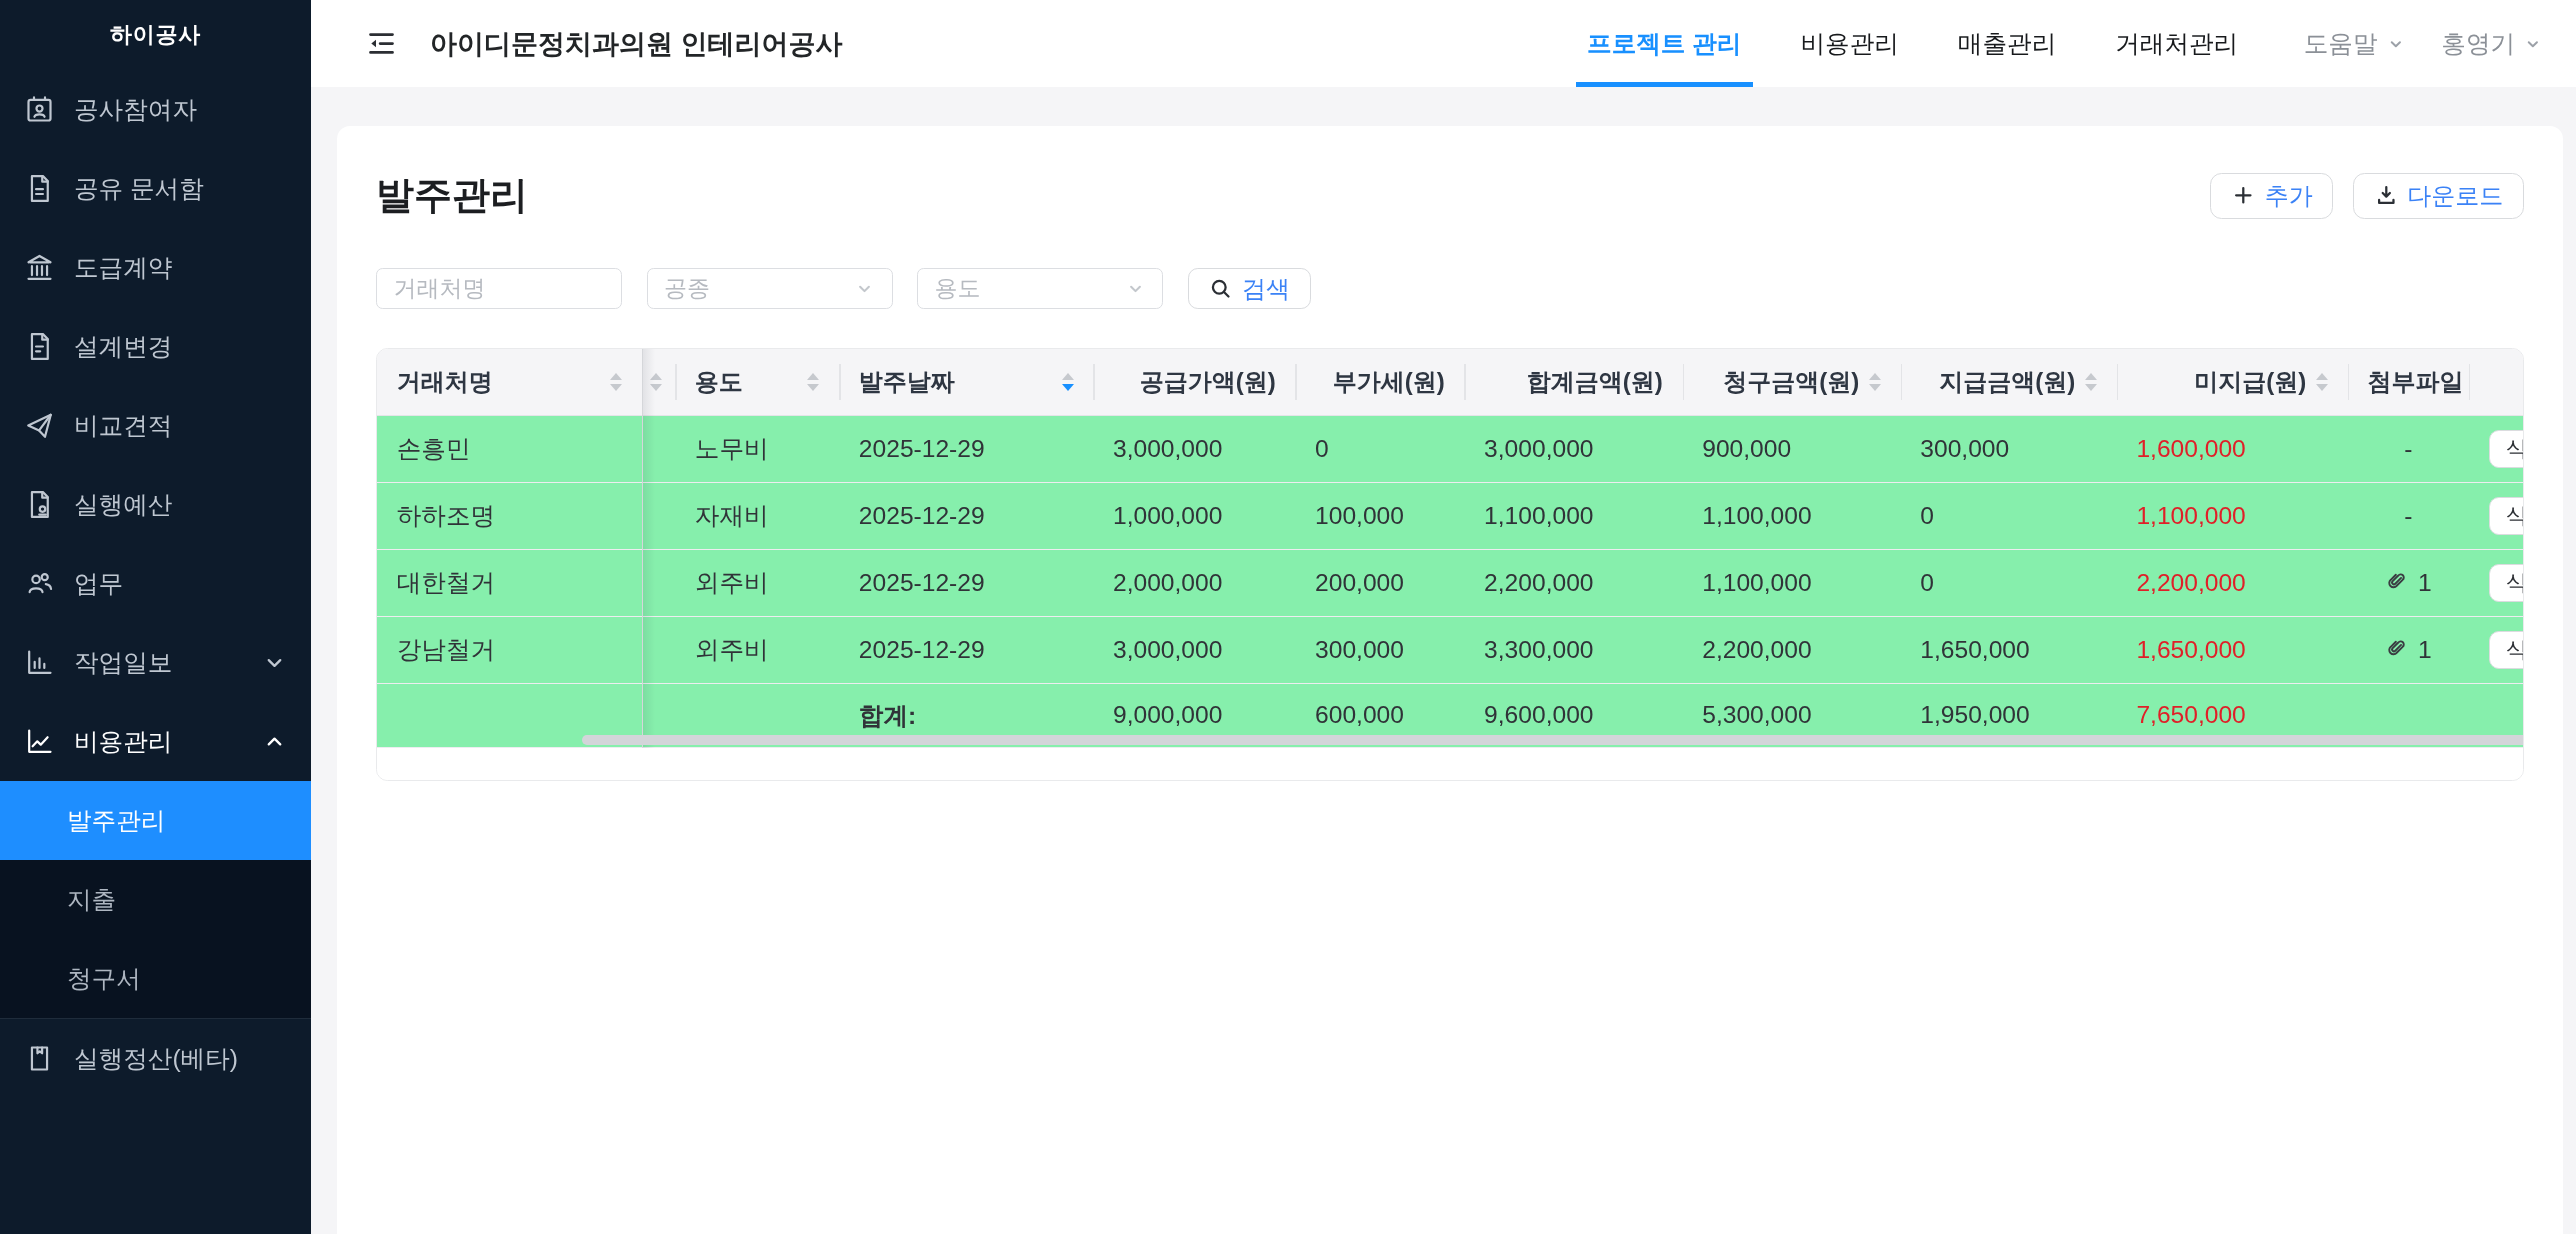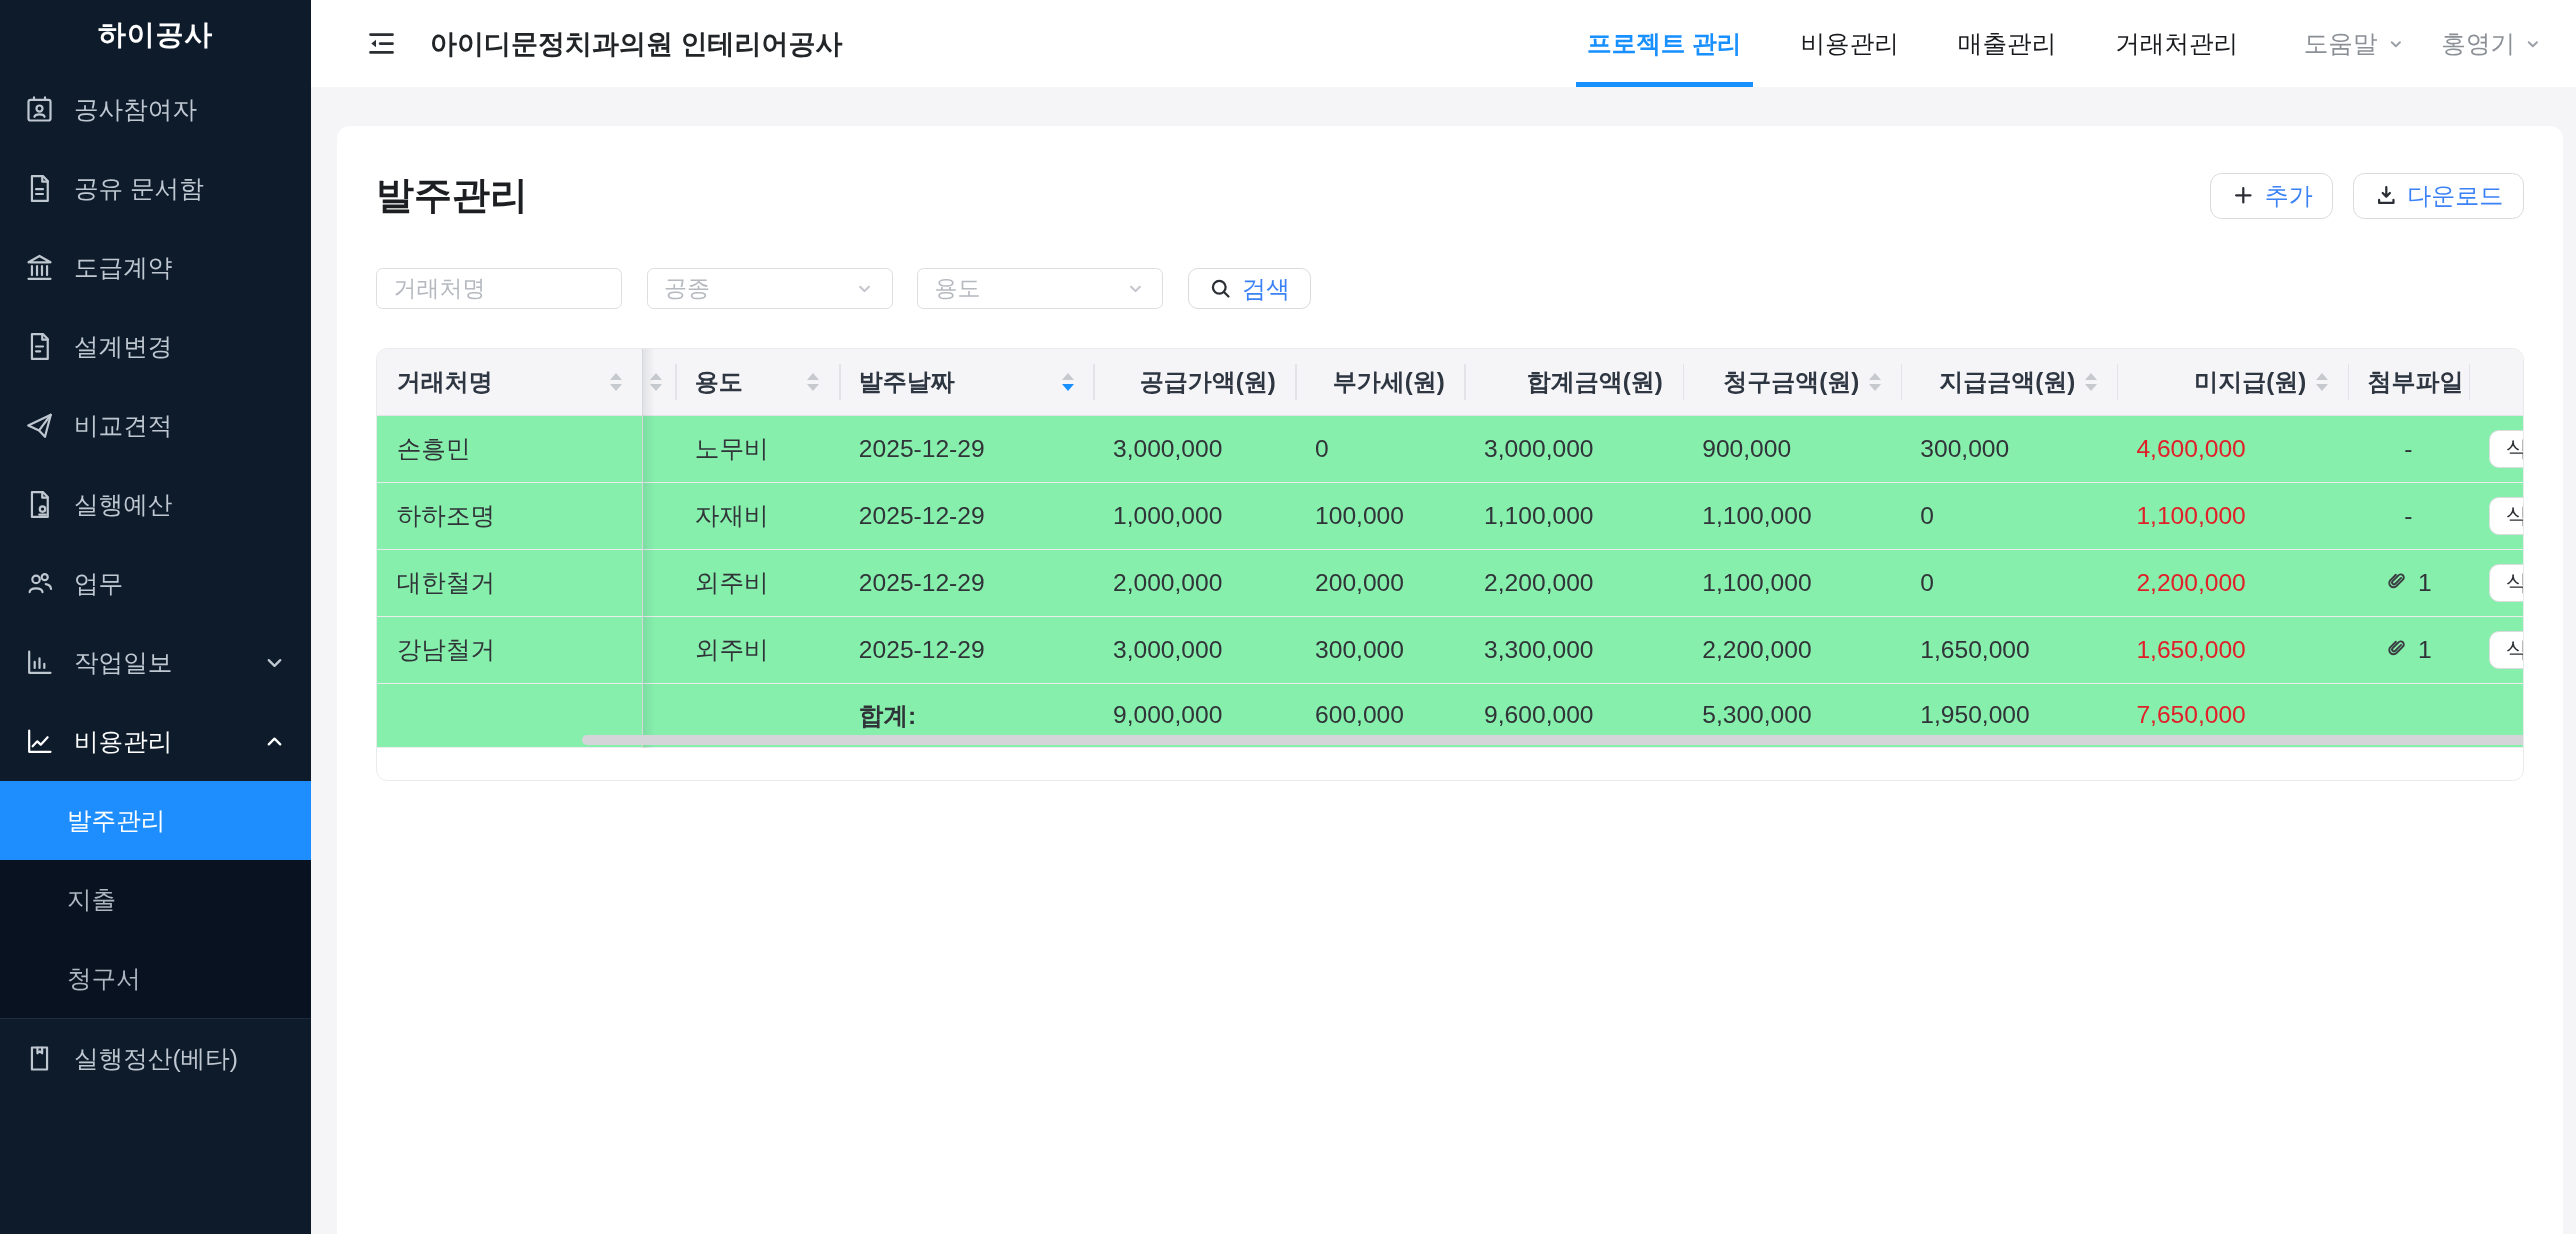--- a/index.html
+++ b/index.html
@@ -3,21 +3,21 @@
 <meta charset="utf-8">
 <style>
   * { margin:0; padding:0; box-sizing:border-box; }
   html,body { width:2576px; height:1235px; overflow:hidden;
     font-family:"Liberation Sans","DejaVu Sans",sans-serif; background:#f5f5f7; }
 
   
   .sidebar { position:absolute; left:0; top:0; width:311px; height:1235px;
     background:#0d1b2b; color:#bfc7d1; z-index:30; display:flex; flex-direction:column; }
   .logo { height:70px; display:flex; align-items:center; justify-content:center;
-    color:#ffffff; font-size:28px; font-weight:700; letter-spacing:0.8px; flex:0 0 auto; }
+    color:#ffffff; font-size:22px; font-weight:700; letter-spacing:0.8px; flex:0 0 auto; }
   .nav { flex:0 0 auto; }
   .nav-item { height:79px; display:flex; align-items:center; padding:0 24.6px 0 23px;
     font-size:24.6px; cursor:pointer; }
   .nav-item .ico { width:33px; height:33px; margin-right:18px; flex:0 0 auto; display:flex;
     align-items:center; justify-content:center; }
   .nav-item svg { width:33px; height:33px; stroke:currentColor; fill:none;
     stroke-width:1.6; stroke-linecap:round; stroke-linejoin:round; }
   .nav-item .lbl { flex:1 1 auto; white-space:nowrap; }
   .nav-item .chev { width:23px; height:23px; }
   .nav-item .chev svg { width:23px; height:23px; stroke-width:2.4; }
@@ -412,21 +412,21 @@
         <tr>
           <td class="frozen">손흥민</td>
           <td></td>
           <td>노무비</td>
           <td>2025-12-29</td>
           <td class="al-r">3,000,000</td>
           <td class="al-r">0</td>
           <td class="al-r">3,000,000</td>
           <td class="al-r">900,000</td>
           <td class="al-r">300,000</td>
-          <td class="al-r red">4,600,000</td>
+          <td class="al-r red">1,600,000</td>
           <td class="al-c">-</td>
           <td class="al-c"><button class="btn-del">삭제</button></td>
         </tr>
         <tr>
           <td class="frozen">하하조명</td>
           <td></td>
           <td>자재비</td>
           <td>2025-12-29</td>
           <td class="al-r">1,000,000</td>
           <td class="al-r">100,000</td>

